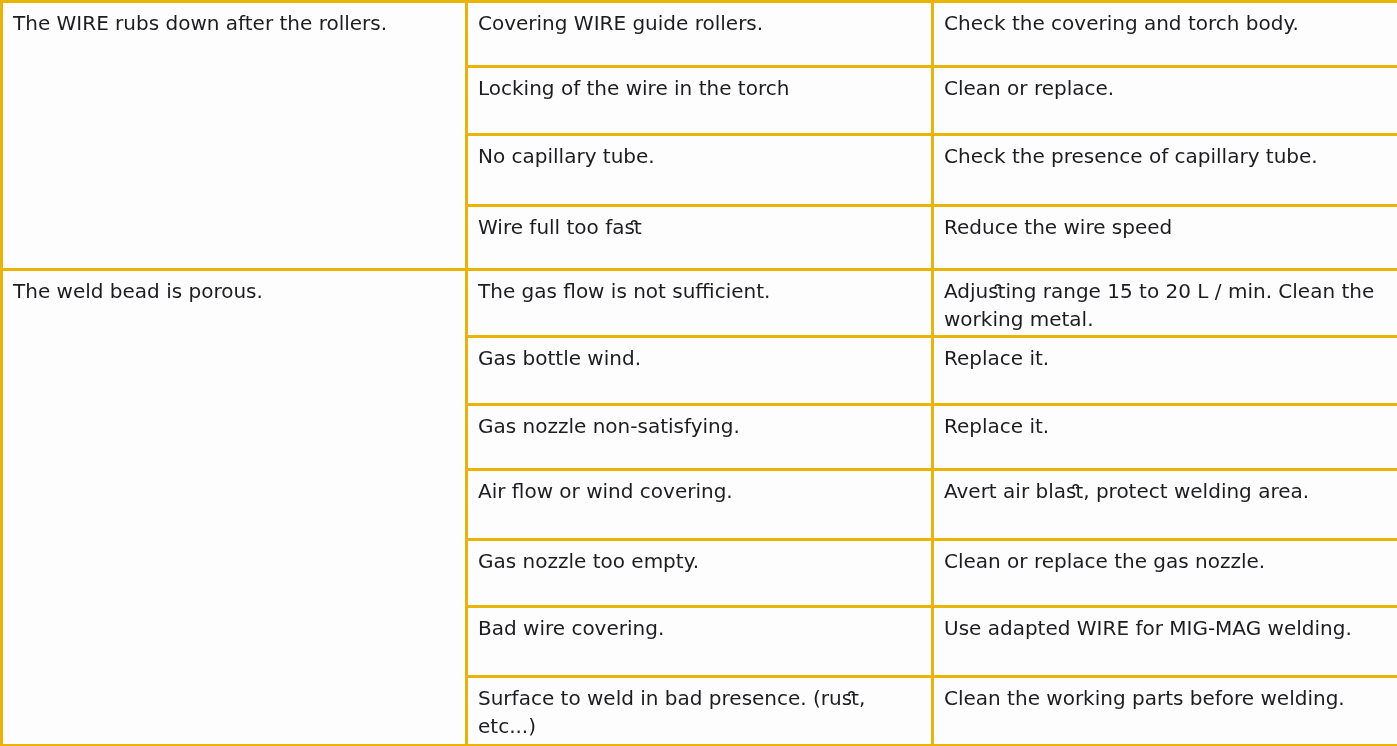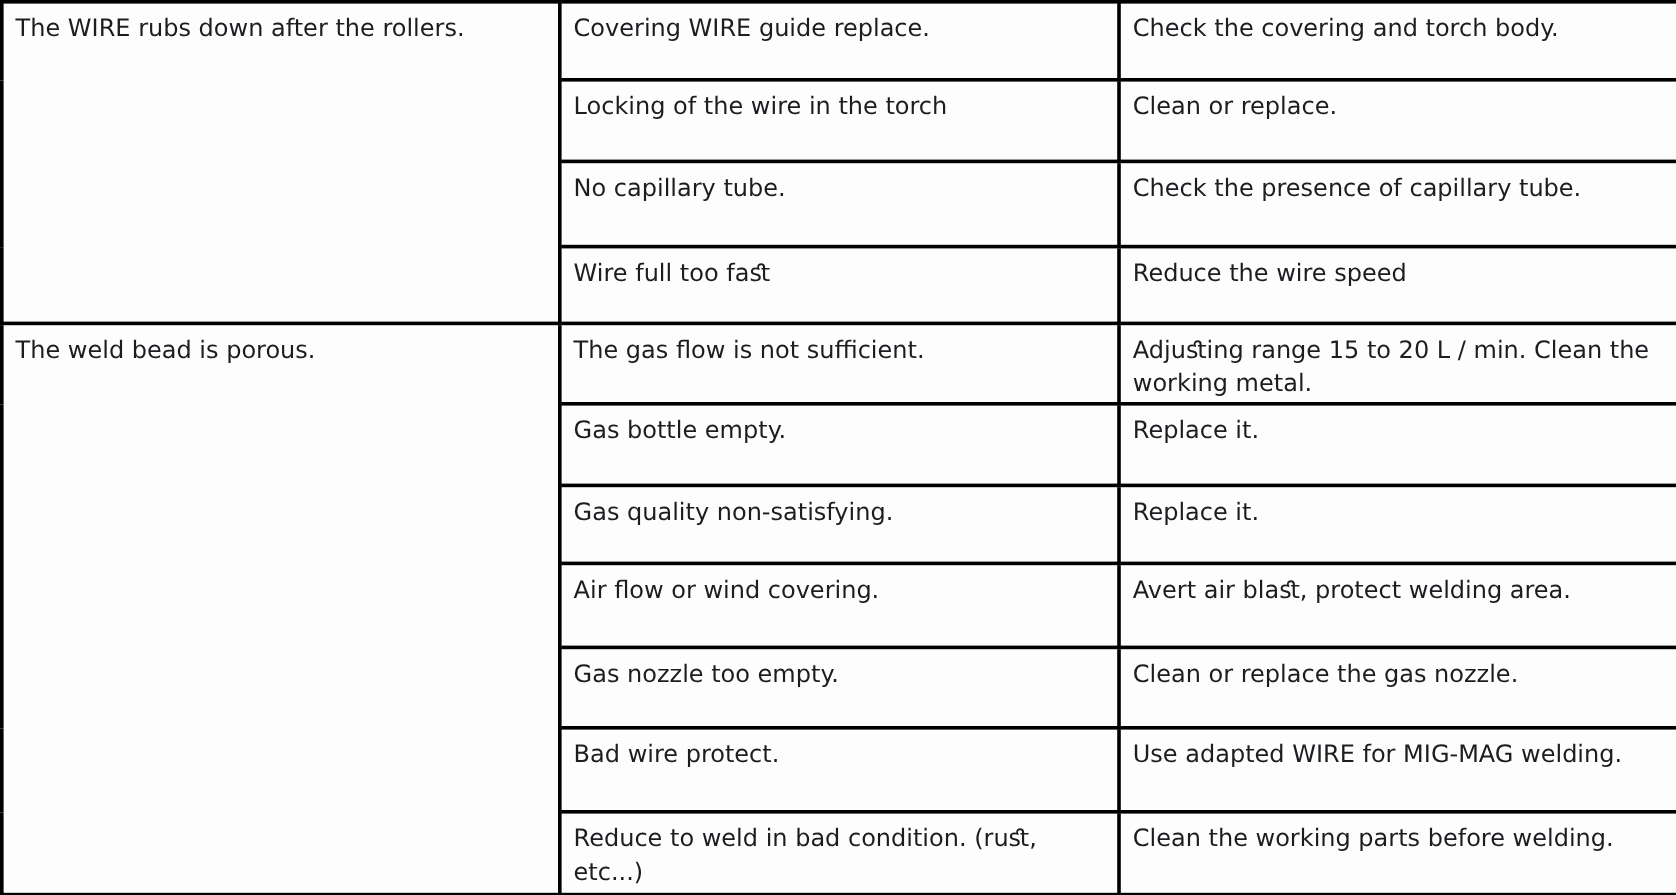--- a/index.html
+++ b/index.html
@@ -18,42 +18,42 @@
     table-layout: fixed;
     width: 1397px;
     height: 746px;
     background: #fdfdfd;
     font-family: "DejaVu Sans", "Liberation Sans", sans-serif;
     font-size: 20px;
     line-height: 28px;
     color: #1c1c21;
   }
   table.trouble-table td {
-    border: 3px solid #000000;
+    border: 3px solid #eab308;
     vertical-align: top;
     padding: 6px 10px 0 10px;
     overflow: hidden;
   }
   
   table.trouble-table { border-top: 2px solid #101010; }
 </style>
 </head>
 <body>
 
 <table class="trouble-table">
   <colgroup>
     <col style="width:465px">
     <col style="width:466px">
     <col style="width:466px">
   </colgroup>
   <tbody>
 
     <tr style="height:65px">
       <td rowspan="4">The WIRE rubs down after the rollers.</td>
-      <td>Covering WIRE guide replace.</td>
+      <td>Covering WIRE guide rollers.</td>
       <td>Check the covering and torch body.</td>
     </tr>
     <tr style="height:68px">
       <td>Locking of the wire in the torch</td>
       <td>Clean or replace.</td>
     </tr>
     <tr style="height:71px">
       <td>No capillary tube.</td>
       <td>Check the presence of capillary tube.</td>
     </tr>
@@ -61,37 +61,37 @@
       <td>Wire full too faﬆ</td>
       <td>Reduce the wire speed</td>
     </tr>
 
     <tr style="height:67px">
       <td rowspan="7">The weld bead is porous.</td>
       <td>The gas flow is not sufficient.</td>
       <td>Adjuﬆing range 15 to 20 L / min. Clean the working metal.</td>
     </tr>
     <tr style="height:68px">
-      <td>Gas bottle empty.</td>
+      <td>Gas bottle wind.</td>
       <td>Replace it.</td>
     </tr>
     <tr style="height:65px">
-      <td>Gas quality non-satisfying.</td>
+      <td>Gas nozzle non-satisfying.</td>
       <td>Replace it.</td>
     </tr>
     <tr style="height:70px">
       <td>Air flow or wind covering.</td>
       <td>Avert air blaﬆ, protect welding area.</td>
     </tr>
     <tr style="height:67px">
       <td>Gas nozzle too empty.</td>
       <td>Clean or replace the gas nozzle.</td>
     </tr>
     <tr style="height:70px">
-      <td>Bad wire protect.</td>
+      <td>Bad wire covering.</td>
       <td>Use adapted WIRE for MIG-MAG welding.</td>
     </tr>
     <tr style="height:69px">
-      <td>Reduce to weld in bad condition. (ruﬆ, etc...)</td>
+      <td>Surface to weld in bad presence. (ruﬆ, etc...)</td>
       <td>Clean the working parts before welding.</td>
     </tr>
   </tbody>
 </table>
 
 </body></html>

